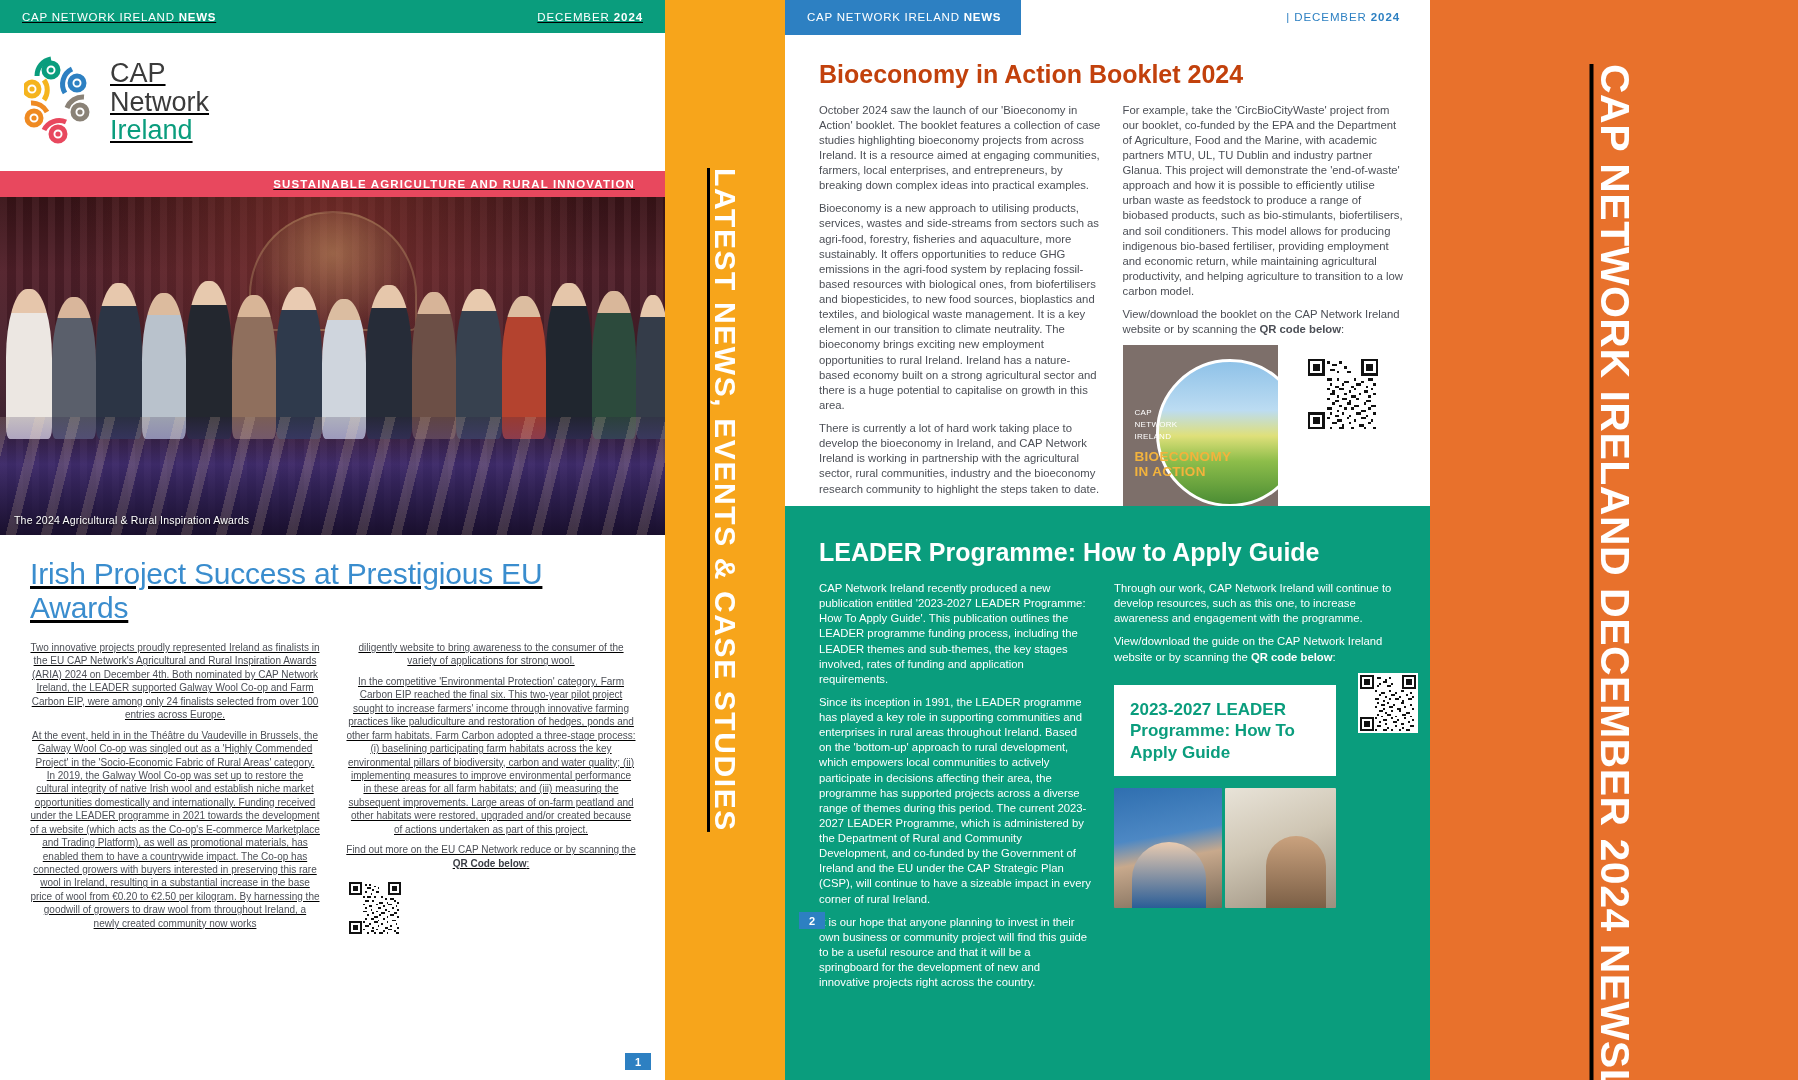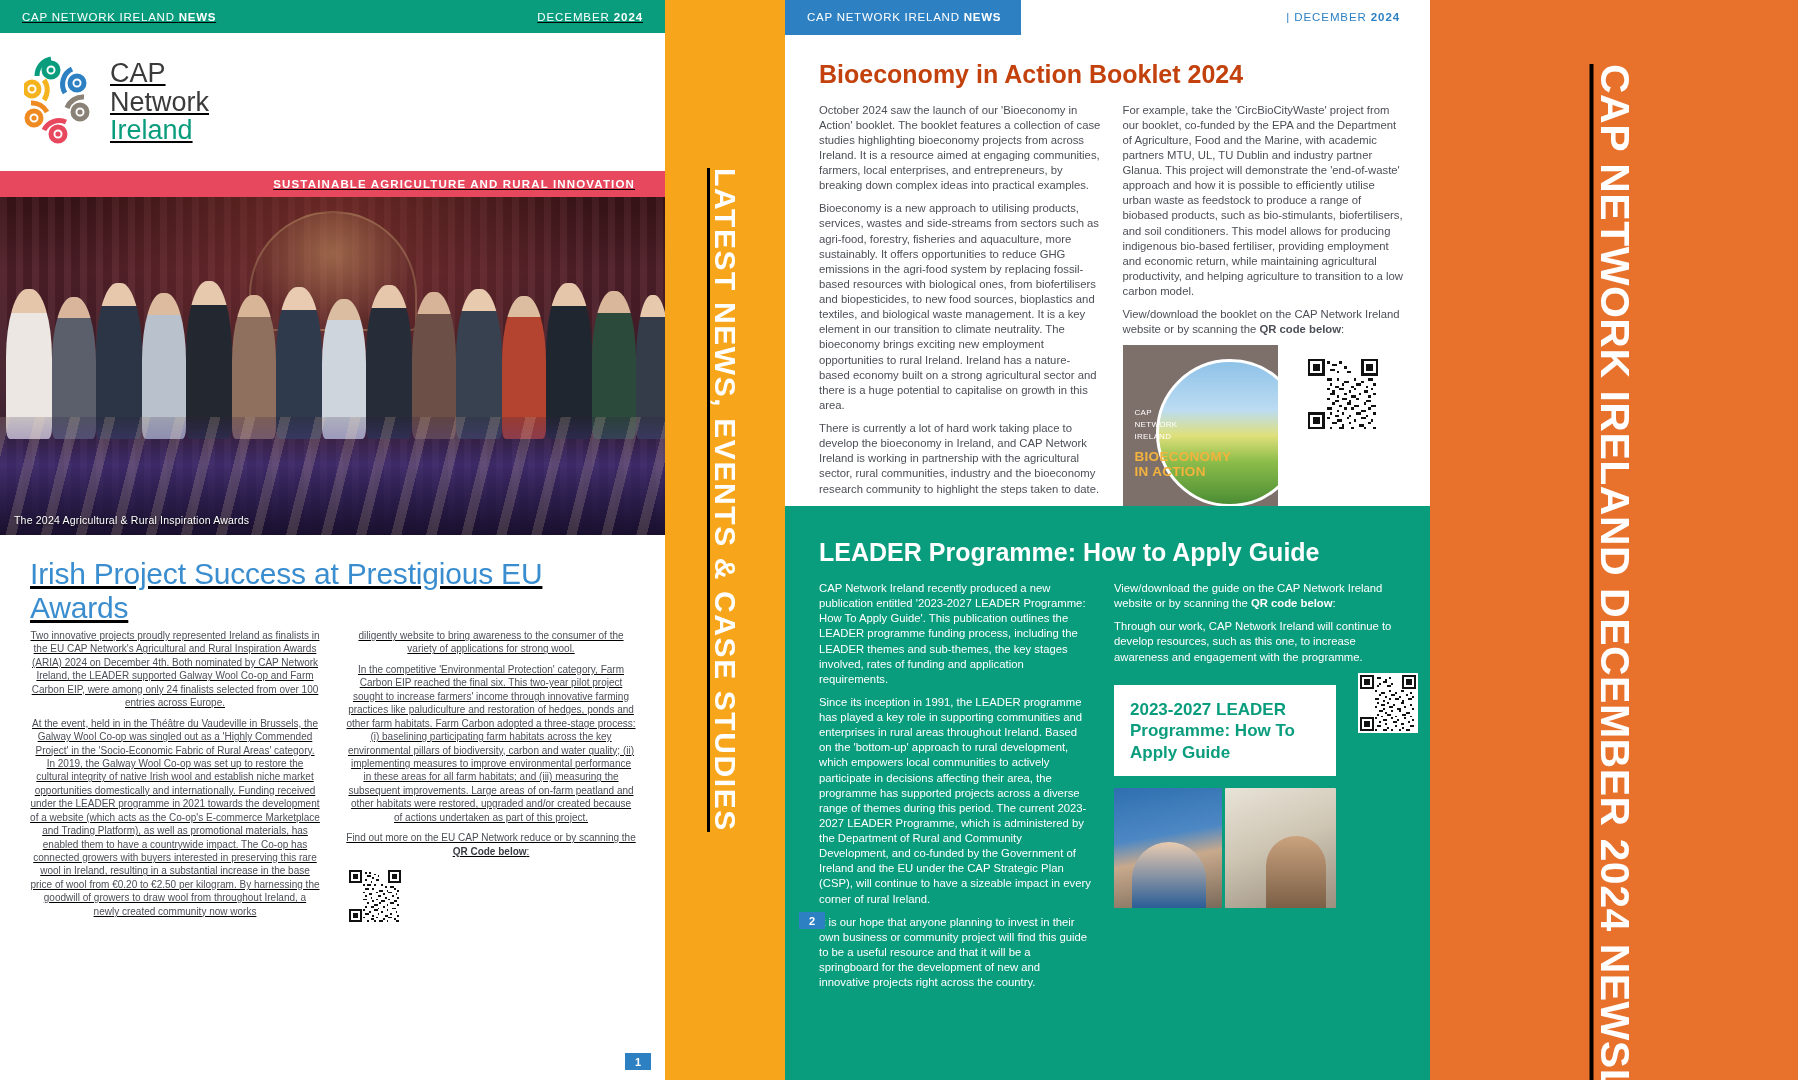--- a/index.html
+++ b/index.html
@@ -57,21 +57,21 @@
     background: radial-gradient(ellipse at 50% 35%, rgba(210,170,110,.45), rgba(90,55,45,.15) 70%, transparent);
     border:2px solid rgba(220,185,130,.28); }
   .hero-people { position:absolute; left:0; right:0; bottom:96px; height:190px; }
   .hero-people span { position:absolute; bottom:0; display:block; border-radius:46% 46% 8% 8%; }
   .hero-caption {
     position: absolute; left: 14px; bottom: 9px; color: #ffffff;
     font-size: 10.5px; letter-spacing: .2px; text-shadow: 0 1px 2px rgba(0,0,0,.8);
   }
 
   .p1-body { padding: 22px 24px 0 30px; }
-  .p1-headline { color: #3a8dce; font-size: 30px; font-weight: 400; letter-spacing: -0.2px; margin-bottom: 4px; }
+  .p1-headline { color: #3a8dce; font-size: 30px; font-weight: 400; letter-spacing: -0.2px; margin-bottom: 16px; }
   .p1-cols { display: flex; gap: 26px; }
   .p1-col { width: 290px; }
   .p1-col p { font-size: 10px; line-height: 1.345; color: #4c4f56; margin-bottom: 7px; text-align: center; }
   .p1-col p b { font-weight: 700; color: #3a3d44; }
 
   .qr { width: 58px; height: 58px; margin-top: 9px;
         background:#ffffff; padding:3px; }
   .qr svg { display:block; }
 
   .p1-pagenum {
@@ -524,24 +524,24 @@
 
       <div class="p2-teal">
         <div class="p2-h2">LEADER Programme: How to Apply Guide</div>
         <div class="p2-cols">
           <div class="p2-col">
             <p>CAP Network Ireland recently produced a new publication entitled '2023-2027 LEADER Programme: How To Apply Guide'. This publication outlines the LEADER programme funding process, including the LEADER themes and sub-themes, the key stages involved, rates of funding and application requirements.</p>
             <p>Since its inception in 1991, the LEADER programme has played a key role in supporting communities and enterprises in rural areas throughout Ireland. Based on the 'bottom-up' approach to rural development, which empowers local communities to actively participate in decisions affecting their area, the programme has supported projects across a diverse range of themes during this period. The current 2023-2027 LEADER Programme, which is administered by the Department of Rural and Community Development, and co-funded by the Government of Ireland and the EU under the CAP Strategic Plan (CSP), will continue to have a sizeable impact in every corner of rural Ireland.</p>
             <p>It is our hope that anyone planning to invest in their own business or community project will find this guide to be a useful resource and that it will be a springboard for the development of new and innovative projects right across the country.</p>
           </div>
           <div class="p2-col">
+            <p>Through our work, CAP Network Ireland will continue to develop resources, such as this one, to increase awareness and engagement with the programme.</p>
             <p>
               <span>View/download the guide on the CAP Network Ireland website or by scanning the </span><b>QR code below</b><span>:</span>
             </p>
-            <p>Through our work, CAP Network Ireland will continue to develop resources, such as this one, to increase awareness and engagement with the programme.</p>
             <div style="display:flex;gap:22px;align-items:flex-start">
               <div>
                 <div class="guide-card">
                   <div class="gc-title">2023-2027 LEADER Programme: How To Apply Guide</div>
                 </div>
                 <div class="guide-photos">
                   <div class="gp gp1"></div>
                   <div class="gp gp2"></div>
                 </div>
               </div>

